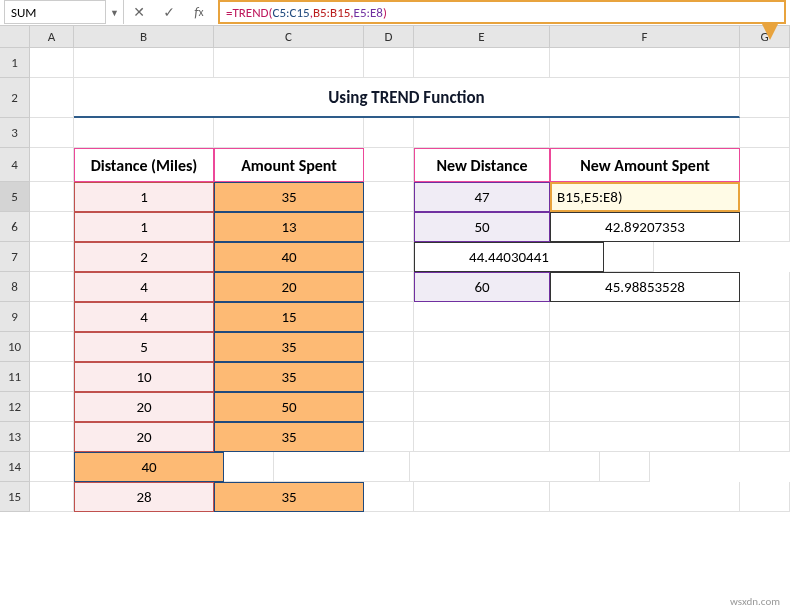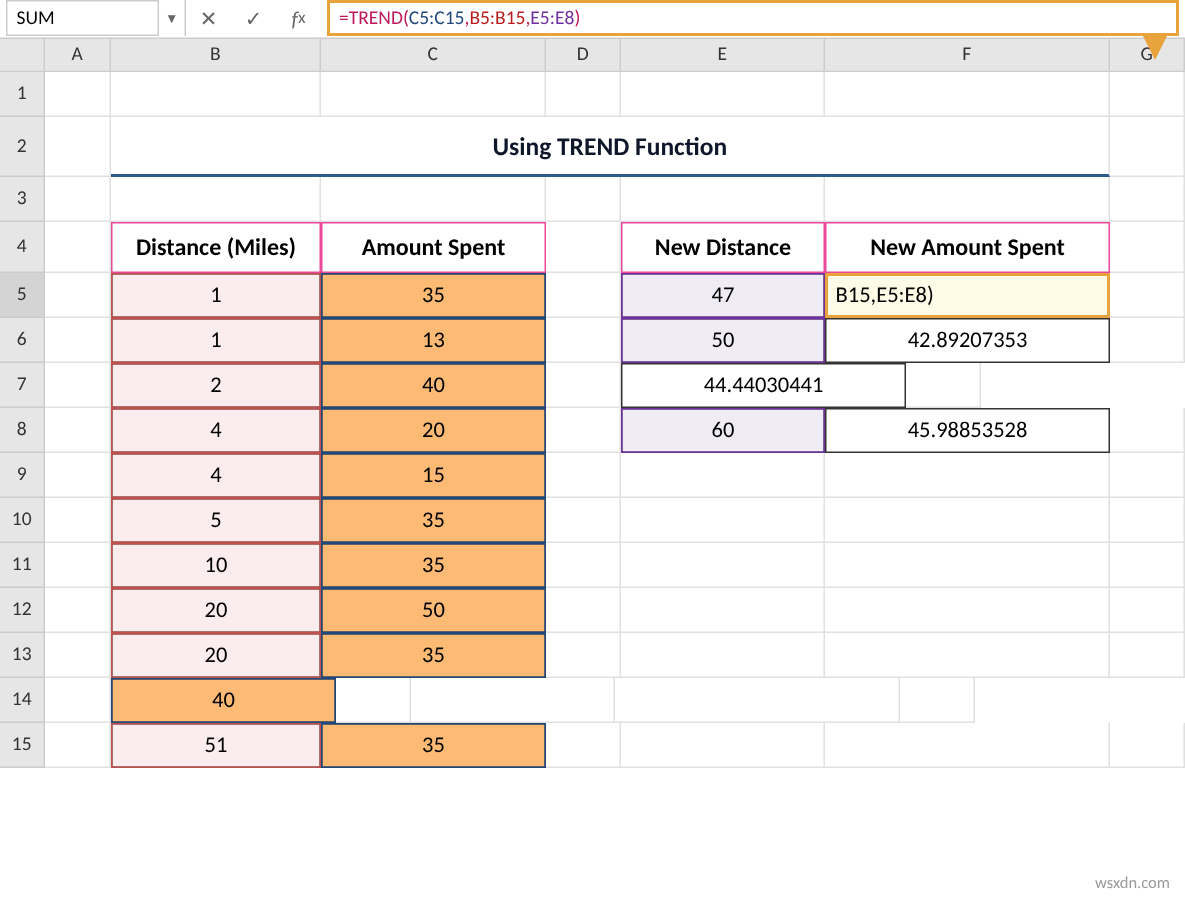--- a/index.html
+++ b/index.html
@@ -158,21 +158,21 @@
     .sel-blue { outline: 1.5px solid #1f497d; outline-offset: -1px; }
     .sel-purp { outline: 1.5px solid #7030a0; outline-offset: -1px; }
     .editing {
       outline: 2px solid #e8a33d;
       outline-offset: -2px;
       justify-content: flex-start;
       background: #fffbe6 !important;
     }
     .watermark {
       position: absolute;
-      bottom: 15px;
+      bottom: 2px;
       right: 10px;
       font-size: 11px;
       color: #999;
     }
     .formula-seg-black { color: #be185d; }
     .formula-seg-blue { color: #1f497d; }
     .formula-seg-red { color: #b91c1c; }
     .formula-seg-purp { color: #7030a0; }
   </style>
 </head>
@@ -357,21 +357,21 @@
     <div class="cell col-C tbl-cell blue sel-blue">40</div>
     <div class="cell col-D"></div>
     <div class="cell col-E"></div>
     <div class="cell col-F"></div>
     <div class="cell col-G"></div>
   </div>
 
   <div class="row">
     <div class="row-hdr">15</div>
     <div class="cell col-A"></div>
-    <div class="cell col-B tbl-cell pink sel-pink">51</div>
+    <div class="cell col-B tbl-cell pink sel-pink">28</div>
     <div class="cell col-C tbl-cell blue sel-blue">35</div>
     <div class="cell col-D"></div>
     <div class="cell col-E"></div>
     <div class="cell col-F"></div>
     <div class="cell col-G"></div>
   </div>
 </div>
 
 <div class="watermark">wsxdn.com</div>
 

